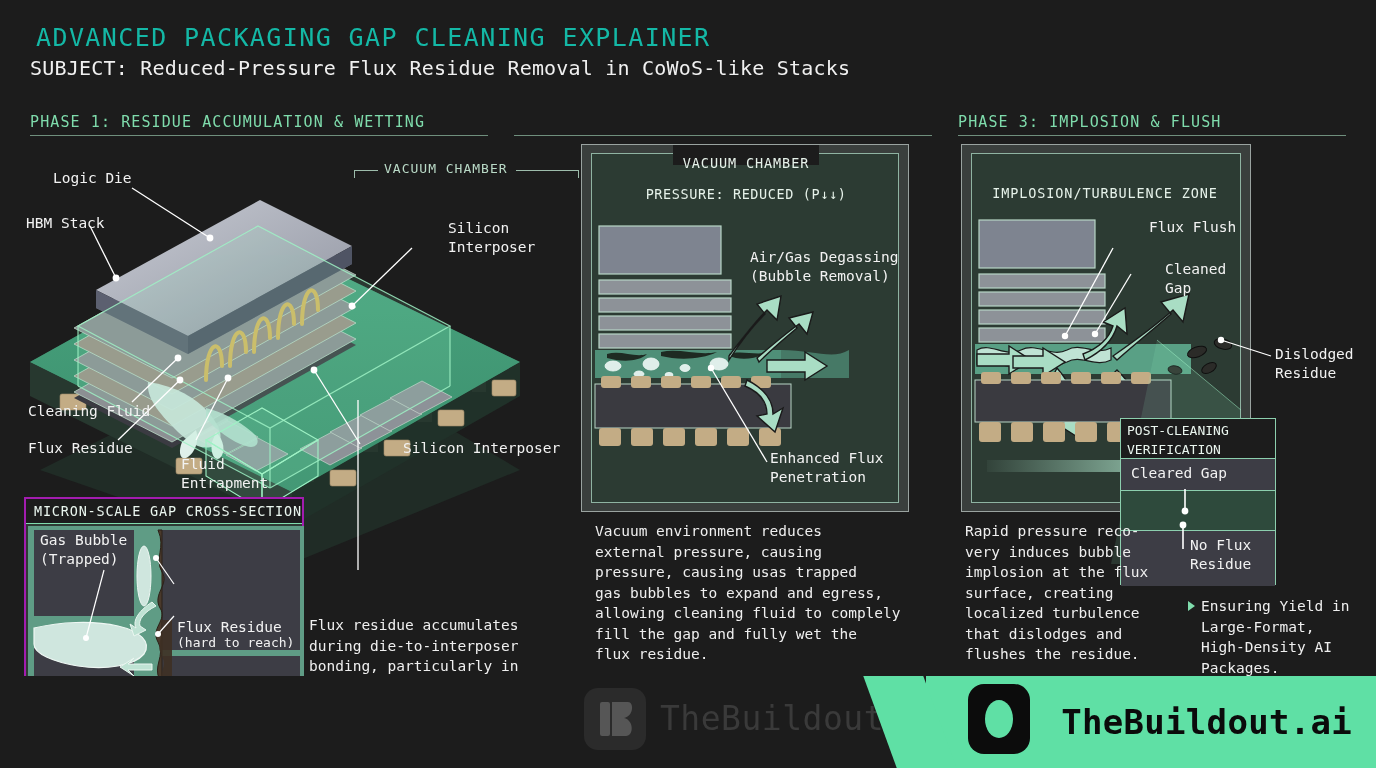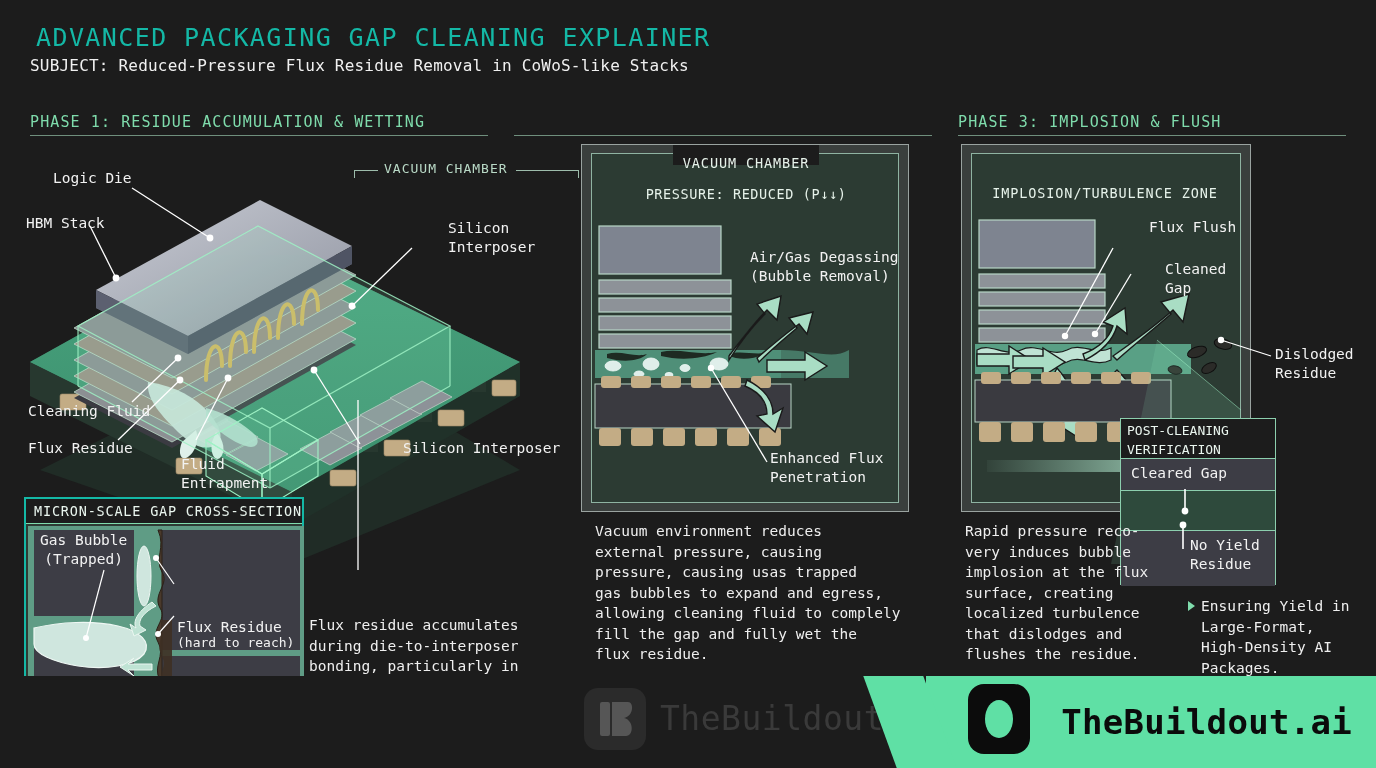--- a/index.html
+++ b/index.html
@@ -13,21 +13,21 @@
   #stage { position:absolute; inset:0; width:1376px; height:768px; }
 
   
   .main-title {
     position:absolute; left:36px; top:23px;
     font-size:25px; letter-spacing:1.4px; font-weight:normal;
     color:#14b8a6;
   }
   .subject {
     position:absolute; left:30px; top:56px;
-    font-size:16px; letter-spacing:0.2px; color:#f0f0f0;
+    font-size:20px; letter-spacing:0.2px; color:#f0f0f0;
   }
 
   
   .phase-head { position:absolute; font-size:15px; letter-spacing:1.1px; color:#7fdcac; }
   .phase-rule { position:absolute; height:1px; background:#6f8f7d; }
 
   
   .panel-outer {
     position:absolute;
     background:#3a3f3d;
@@ -47,21 +47,21 @@
   
   .chamber-tag { position:absolute; font-size:13px; letter-spacing:1px; color:#b9d9c6; }
   .tagline { position:absolute; height:1px; background:#9dbcab; }
   .tagtick { position:absolute; width:1px; background:#9dbcab; }
 
   
   .inner-cap { position:absolute; font-size:13.5px; letter-spacing:0.9px; color:#e6f2ea; text-align:center; }
 
   
   #xsec { position:absolute; left:24px; top:497px; width:280px; height:243px;
-          background:#2e3b34; border:2px solid #14b8a6;text-align:center; }
+          background:#2e3b34; border:2px solid #a21caf; }
   #xsec .title { position:absolute; left:0; top:0; width:100%; height:25px;
                  background:#1c1c1c; color:#eaf6ef; font-size:13.5px; letter-spacing:0.8px;
                  padding-left:8px; line-height:25px; border-bottom:1px solid #7fdcac; }
 
   
   #pcv { position:absolute; left:1120px; top:418px; width:156px; height:167px;
          background:#4c1d95; border:1.5px solid #8ccfae; }
   #pcv .t { position:absolute; left:0; top:0; width:100%; height:40px; background:#1c1c1c;
             color:#eaf6ef; font-size:13px; line-height:1.45; padding:3px 0 0 6px;
             border-bottom:1px solid #8ccfae; }
@@ -502,21 +502,21 @@
         <line x1="64" y1="70" x2="64" y2="92"></line>
         <line x1="62" y1="106" x2="62" y2="130"></line>
       </g>
       <g fill="#ffffff">
         <circle cx="64" cy="92" r="3.4"></circle>
         <circle cx="62" cy="106" r="3.4"></circle>
       </g>
     </svg>
 
     <div class="lbl" style="left:10px; top:45px;">Cleared Gap</div>
-    <div class="lbl" style="left:69px; top:117px;">No Yield
+    <div class="lbl" style="left:69px; top:117px;">No Flux
 Residue</div>
   </div>
 
   <div class="body-text" style="left:965px; top:521px; width:215px;">Rapid pressure reco-
 very induces bubble
 implosion at the flux
 surface, creating
 localized turbulence
 that dislodges and
 flushes the residue.</div>

